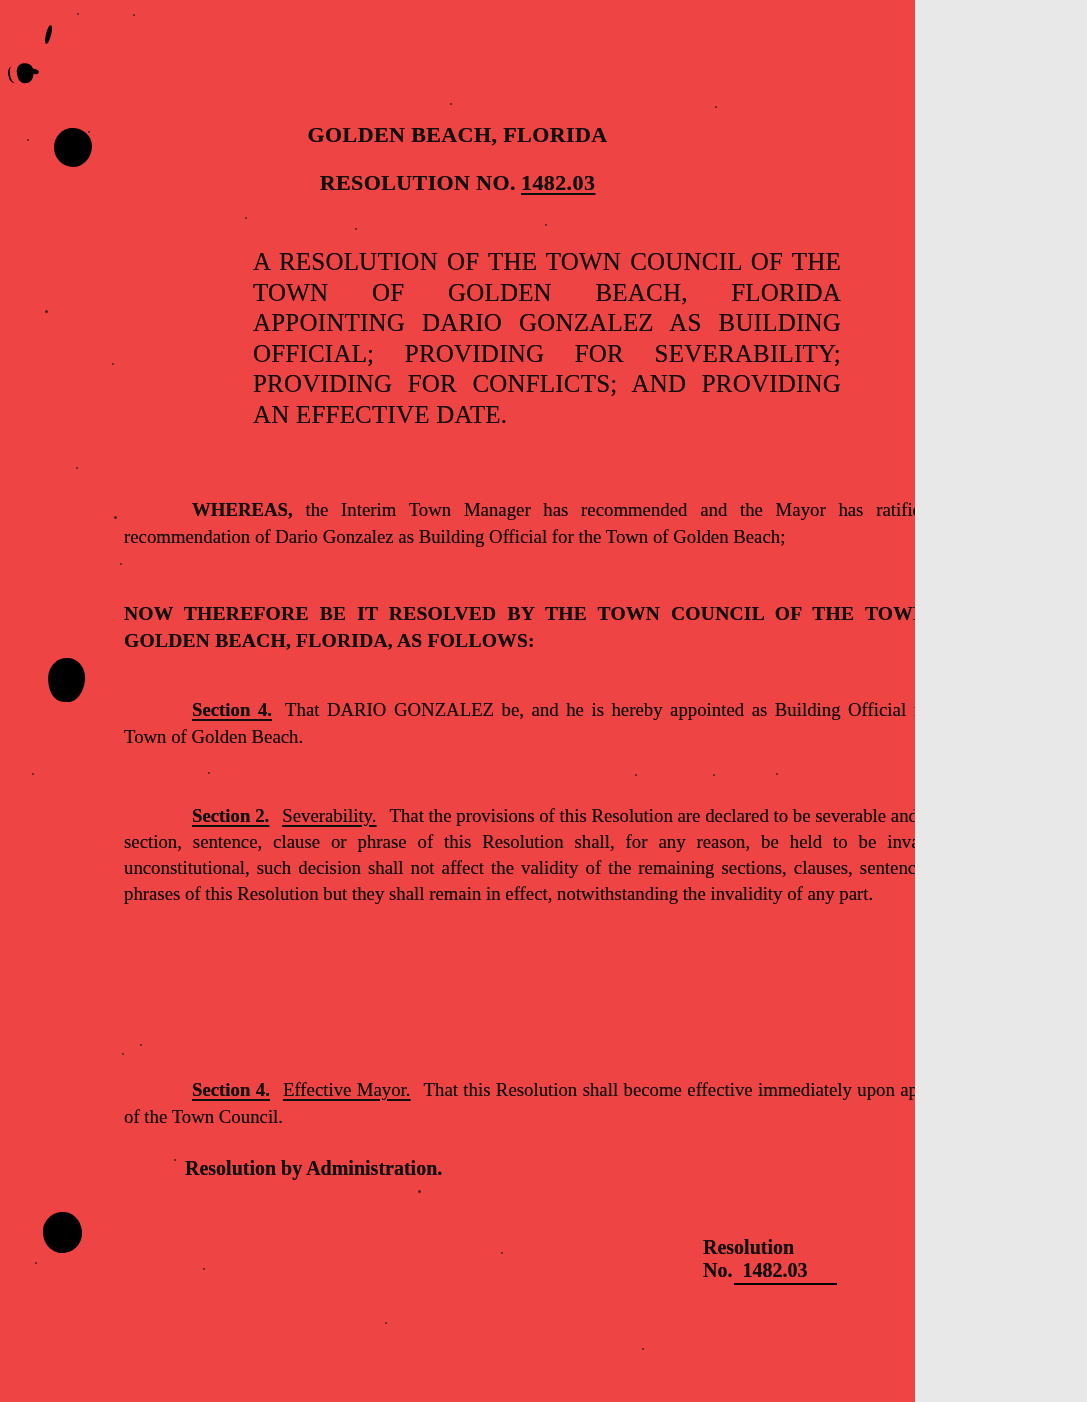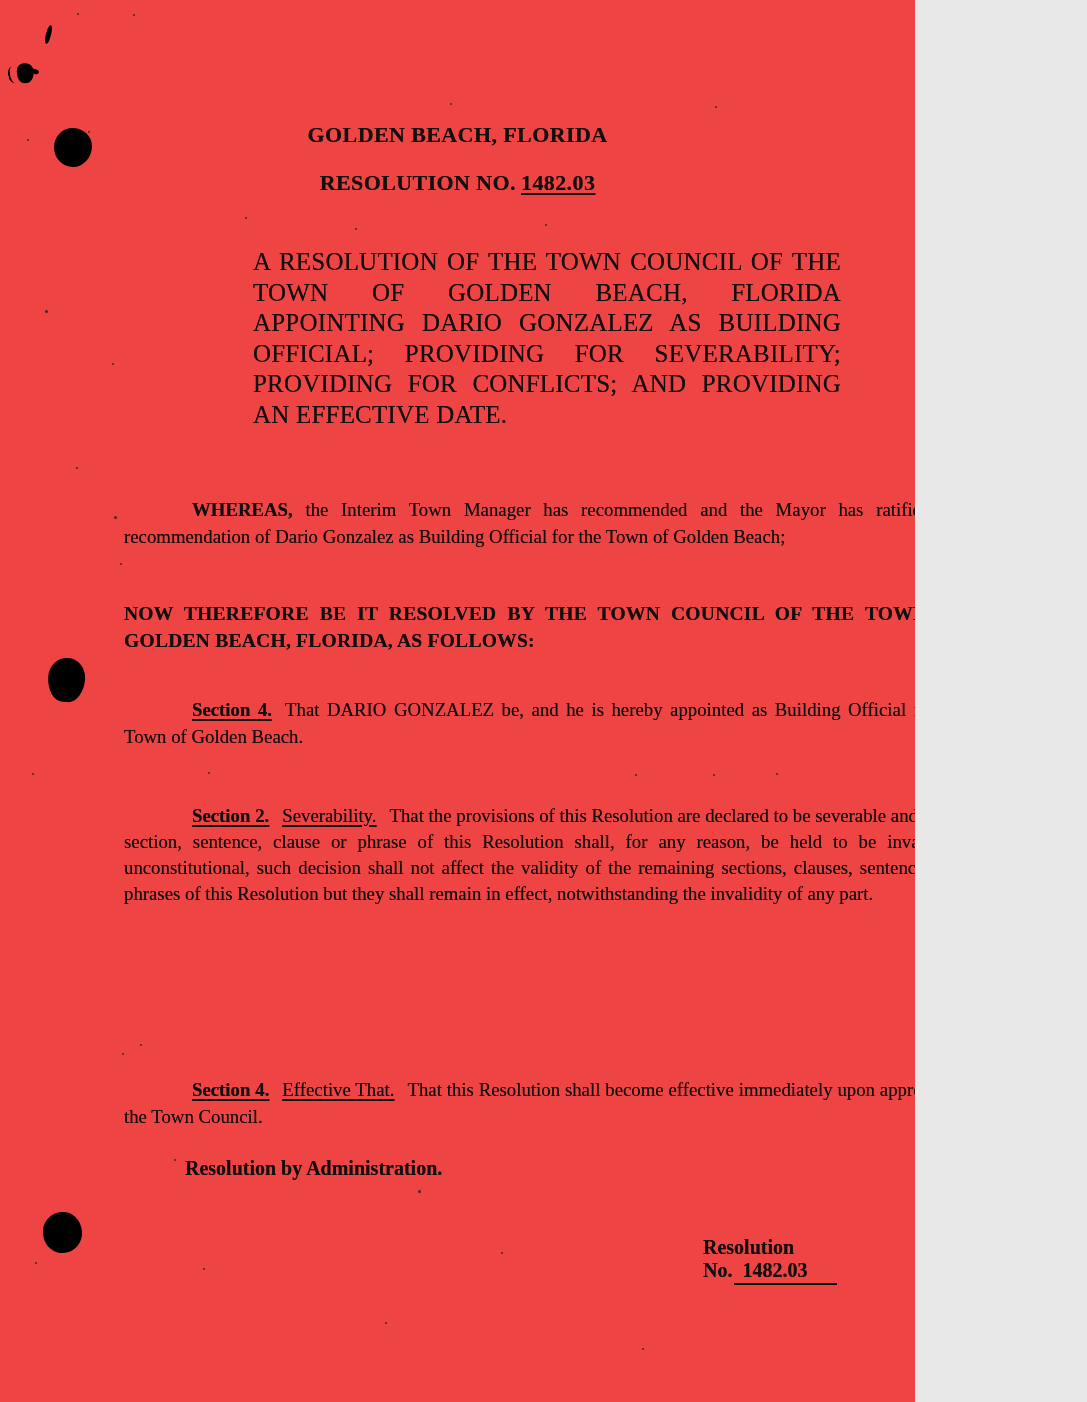--- a/index.html
+++ b/index.html
@@ -81,21 +81,21 @@
   <p class="abs para" id="sec1">
     <span class="lbl">Section 4.</span><span class="sub"></span><span>That DARIO GONZALEZ be, and he is hereby appointed as Building Official for the Town of Golden Beach.</span>
   </p>
 
   <p class="abs para" id="sec2">
     <span class="lbl">Section 2.</span><span class="sub">Severability.</span><span>That the provisions of this Resolution are declared to be severable and if any section, sentence, clause or phrase of this Resolution shall, for any reason, be held to be invalid or unconstitutional, such decision shall not affect the validity of the remaining sections, clauses, sentences and phrases of this Resolution but they shall remain in effect, notwithstanding the invalidity of any part.</span>
   </p>
 
 
   <p class="abs para" id="sec4">
-    <span class="lbl">Section 4.</span><span class="sub">Effective That.</span><span>That this Resolution shall become effective immediately upon approval of the Town Council.</span>
+    <span class="lbl">Section 4.</span><span class="sub">Effective Mayor.</span><span>That this Resolution shall become effective immediately upon approval of the Town Council.</span>
   </p>
 
   <div class="abs" id="sponsor">Resolution by Administration.</div>
 
   <div class="abs" id="footer">
     <span>Resolution No.</span><span class="fnum">1482.03</span>
   </div>
 
 <div class="speck" style="left: 77px; top: 13px; width: 2px; height: 2px;"></div>
     <div class="speck" style="left: 133px; top: 14px; width: 2px; height: 2px;"></div>

